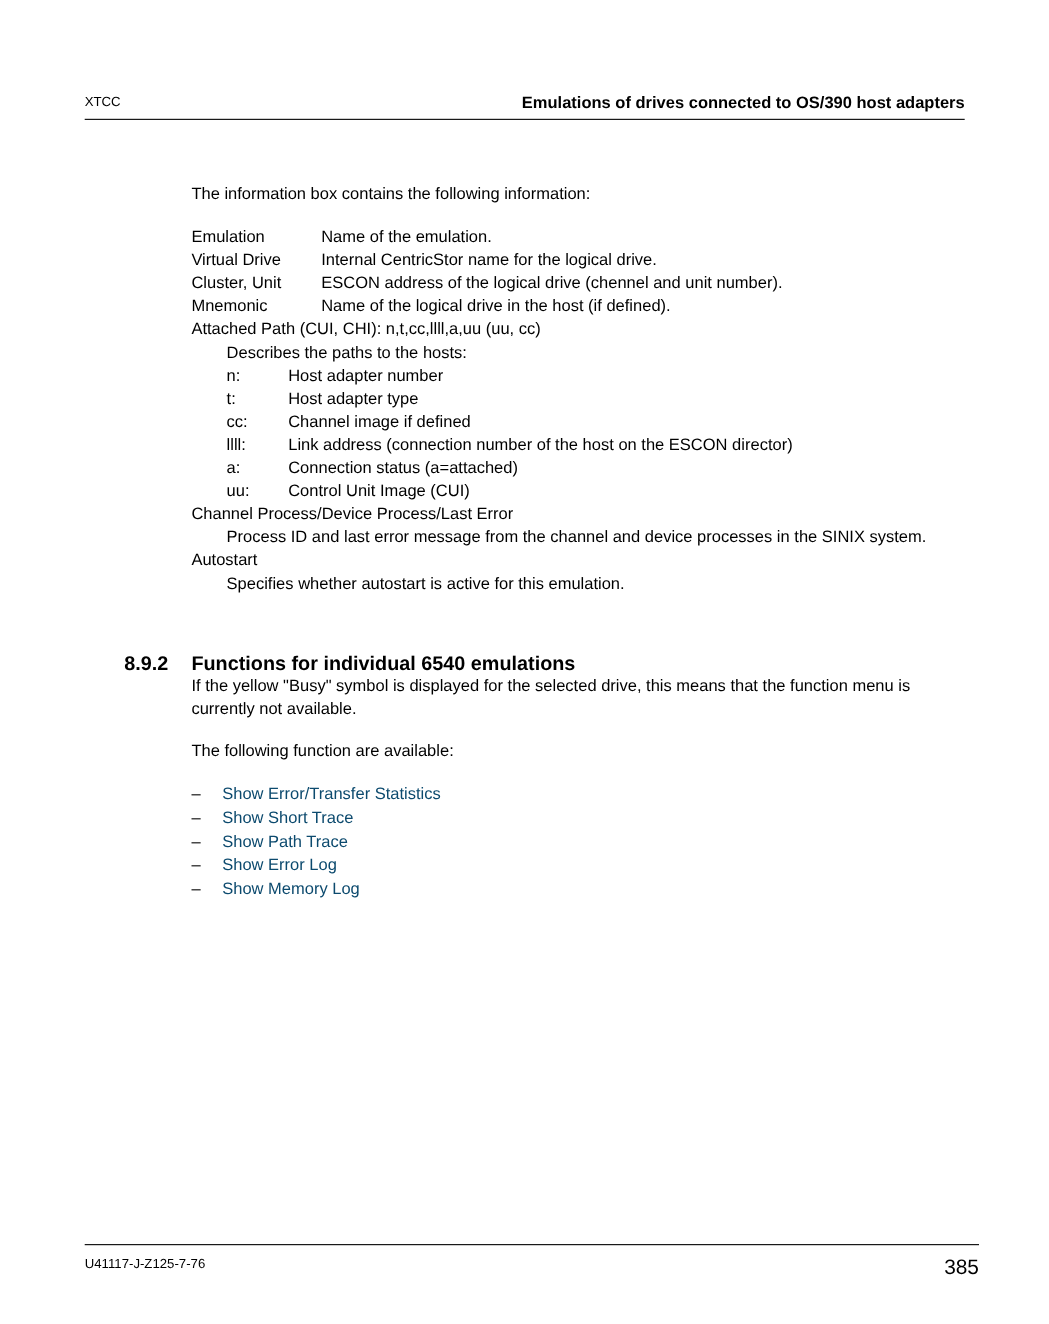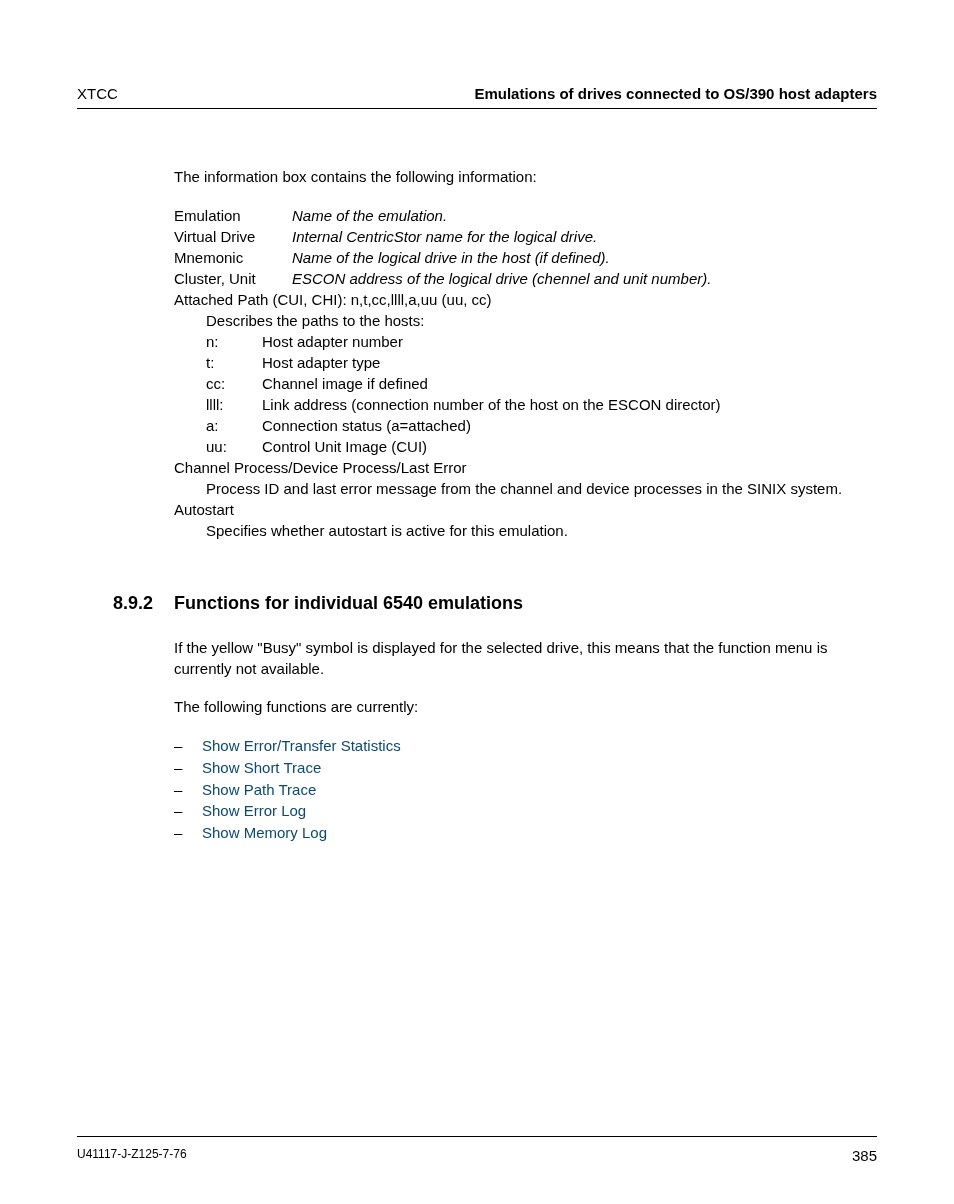--- a/index.html
+++ b/index.html
@@ -21,21 +21,21 @@
     position: relative;
   }
   .header-row {
     display: flex;
     justify-content: space-between;
     border-bottom: 1.5px solid #000;
     padding-bottom: 6px;
     margin-bottom: 58px;
   }
   .header-left {
-    font-size: 15px;
+    font-size: 12px;
   }
   .header-right {
     font-size: 15px;
     font-weight: bold;
     margin-left: 36px;
   }
   .body {
     padding-left: 97px;
   }
   .para {
@@ -46,21 +46,20 @@
     display: flex;
     line-height: 1.4;
     align-items: center;
   }
   .def-term {
     width: 118px;
     flex-shrink: 0;
   }
   .def-desc {
     flex: 1;
-    font-style: italic;
   }
   .sub-block {
     padding-left: 32px;
     line-height: 1.4;
   }
   .sub-row {
     display: flex;
   }
   .sub-term {
     width: 56px;
@@ -68,21 +67,20 @@
   }
   .sub-desc {
     flex: 1;
   }
   .tight {
     line-height: 1.4;
   }
   .section-heading-row {
     display: flex;
     margin-top: 52px;
-    margin-bottom: 24px;
     align-items: center;
   }
   .section-num {
     width: 97px;
     font-size: 18px;
     font-weight: bold;
     margin-left: -97px;
     padding-left: 36px;
     box-sizing: border-box;
   }
@@ -102,30 +100,30 @@
   ul.links .dash {
     width: 28px;
     flex-shrink: 0;
   }
   .link {
     color: #0c4a6e;
   }
   .footer {
     position: absolute;
     left: 77px;
-    right: 77px;
+    right: 64px;
     bottom: 40px;
     border-top: 1px solid #000;
     padding-top: 10px;
     display: flex;
     justify-content: space-between;
     font-size: 12px;
   }
   .footer .pagenum {
-    font-size: 15px;
+    font-size: 19px;
     margin-left: 40px;
   }
 </style>
 </head>
 <body>
 
 <div class="page">
   <div class="header-row">
     <div class="header-left">XTCC</div>
     <div class="header-right">Emulations of drives connected to OS/390 host adapters</div>
@@ -137,26 +135,26 @@
     <div class="tight">
       <div class="def-row">
         <div class="def-term">Emulation</div>
         <div class="def-desc">Name of the emulation.</div>
       </div>
       <div class="def-row">
         <div class="def-term">Virtual Drive</div>
         <div class="def-desc">Internal CentricStor name for the logical drive.</div>
       </div>
       <div class="def-row">
+        <div class="def-term">Cluster, Unit</div>
+        <div class="def-desc">ESCON address of the logical drive (chennel and unit number).</div>
+      </div>
+      <div class="def-row">
         <div class="def-term">Mnemonic</div>
         <div class="def-desc">Name of the logical drive in the host (if defined).</div>
-      </div>
-      <div class="def-row">
-        <div class="def-term">Cluster, Unit</div>
-        <div class="def-desc">ESCON address of the logical drive (chennel and unit number).</div>
       </div>
 
       <div>Attached Path (CUI, CHI): n,t,cc,llll,a,uu (uu, cc)</div>
       <div class="sub-block">
         <div>Describes the paths to the hosts:</div>
         <div class="sub-row">
           <div class="sub-term">n:</div>
           <div class="sub-desc">Host adapter number</div>
         </div>
         <div class="sub-row">
@@ -187,21 +185,21 @@
       <div>Autostart</div>
       <div class="sub-block">Specifies whether autostart is active for this emulation.</div>
     </div>
 
     <div class="section-heading-row">
       <div class="section-num">8.9.2</div>
       <div class="section-title">Functions for individual 6540 emulations</div>
     </div>
 
     <p class="para">If the yellow "Busy" symbol is displayed for the selected drive, this means that the function menu is currently not available.</p>
-    <p class="para">The following functions are currently:</p>
+    <p class="para">The following function are available:</p>
 
     <ul class="links">
       <li>
         <span class="dash">–</span>
         <span class="link">Show Error/Transfer Statistics</span>
       </li>
       <li>
         <span class="dash">–</span>
         <span class="link">Show Short Trace</span>
       </li>

